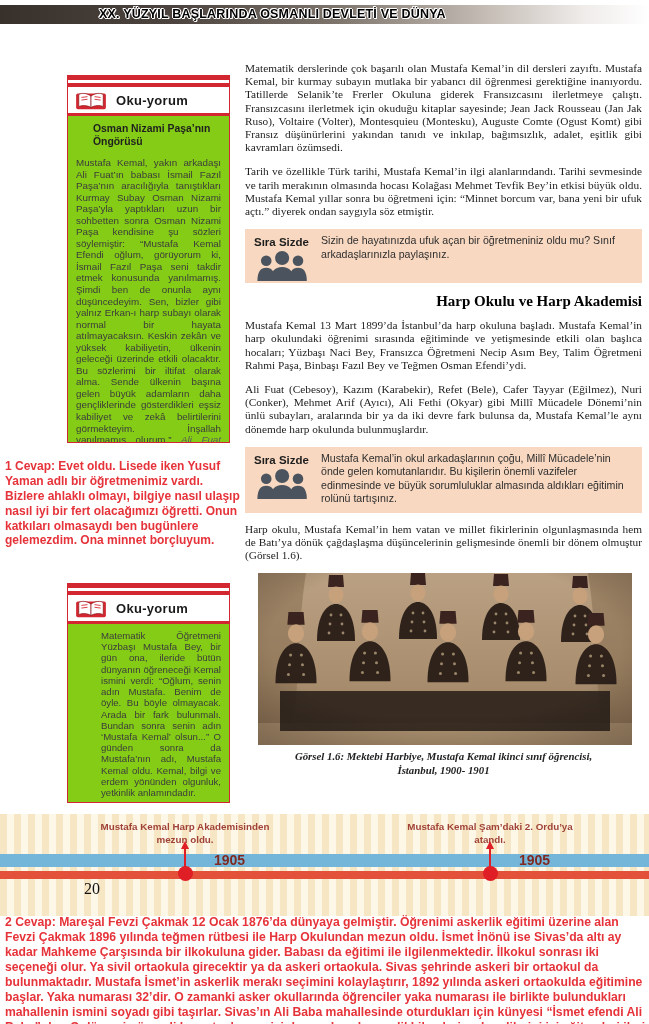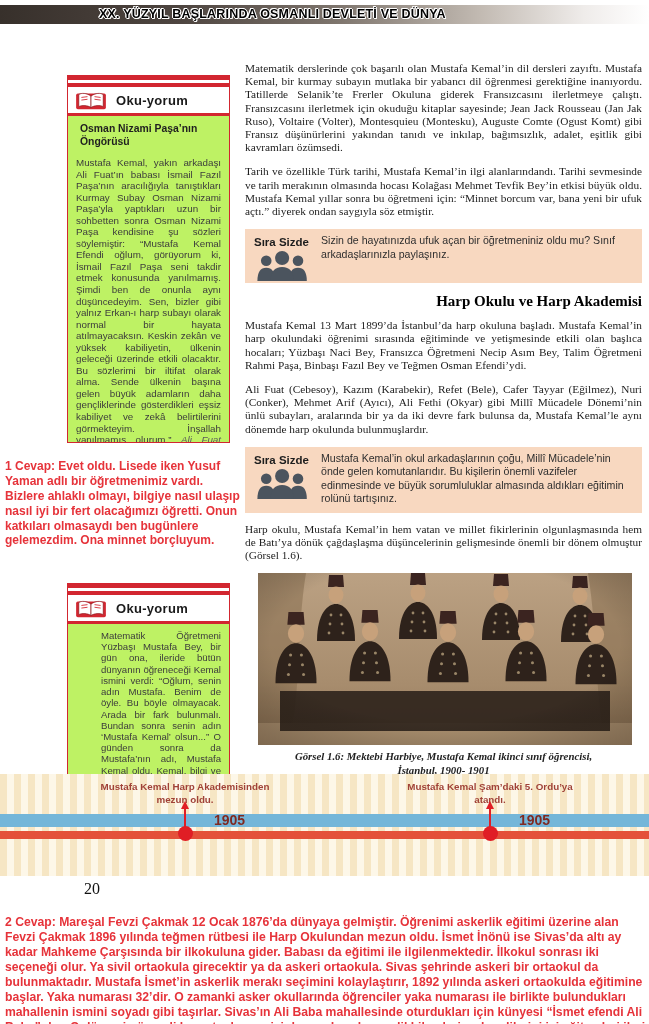--- a/index.html
+++ b/index.html
@@ -7,32 +7,32 @@
         font-family:"Liberation Sans",sans-serif;}
 
   
   .header-bar{position:absolute;top:5px;left:0;width:100%;height:19px;
     background:linear-gradient(90deg,#37302b 0%,#4e4540 28%,#7e756d 52%,#c2bab2 74%,#efecea 90%,#fff 100%);}
   .header-title{position:absolute;left:99px;top:0;line-height:19px;font-size:12.5px;font-weight:bold;
     color:#000;letter-spacing:.2px;white-space:nowrap;
     text-shadow:-1px 0 0 #fff,1px 0 0 #fff,0 -1px 0 #fff,0 1px 0 #fff,1px 1px 0 #fff,-1px -1px 0 #fff;}
 
   
-  .okubox{position:absolute;left:67px;width:163px;border:1.5px solid #d22630;background:#bef264;
+  .okubox{position:absolute;left:67px;width:163px;border:1.5px solid #d22630;background:#84cc16;
     box-sizing:border-box;overflow:hidden;}
   .okubox-1{top:75px;height:368px;}
   .okubox-2{top:583px;height:220px;}
   .topbars{height:11px;background:#fff;border-top:4px solid #d22630;border-bottom:4px solid #d22630;box-sizing:border-box;}
   .okuhead{display:flex;align-items:center;gap:9px;background:#fff;padding:2px 7px;height:22px;
     border-bottom:3px solid #d22630;}
   .okuhead .book{width:32px;height:21px;flex:0 0 auto;}
   .okutitle{font-weight:bold;font-size:13px;color:#1a1a1a;letter-spacing:.3px;}
   .okubody{padding:6px 8px;font-size:9.8px;line-height:1.18;color:#3c3c3c;text-align:justify;}
   .okubody-2{font-size:9.6px;line-height:1.17;margin-left:25px;}
-  .okuboxtitle{font-weight:bold;margin:0 0 9px 4px;color:#1f1f1f;font-size:10.4px;line-height:1.25;text-align:left;}
+  .okuboxtitle{font-weight:bold;margin:0 0 9px 17px;color:#1f1f1f;font-size:10.4px;line-height:1.25;text-align:left;}
   .okusource{font-style:italic;color:#5a5a5a;}
   .okusource-block{display:block;font-style:italic;color:#5a5a5a;margin-top:2px;text-align:center;}
 
   
   .answer{position:absolute;font-weight:bold;color:#e6333a;}
   .answer-1{left:5px;top:447px;width:240px;font-size:12px;line-height:1.24;}
   .answer-2{left:5px;top:903px;width:641px;font-size:12.2px;line-height:1.23;z-index:3;}
 
   
   .right-col{position:absolute;left:245px;top:62px;width:397px;font-family:"Liberation Serif",serif;
@@ -44,21 +44,21 @@
     box-sizing:border-box;font-family:"Liberation Sans",sans-serif;font-size:10.6px;line-height:1.27;color:#2e2e2e;}
   .sira-label{position:absolute;left:9px;top:6px;font-weight:bold;font-size:11.5px;color:#1d1d1d;
     font-family:"Liberation Sans",sans-serif;}
   .sira-icon{position:absolute;left:10px;top:22px;width:56px;height:30px;}
 
   .photo-wrap{margin:1px 0 4px 13px;width:374px;height:172px;overflow:hidden;}
   .figure-caption{text-align:center;font-weight:bold;font-style:italic;font-size:10.8px;line-height:1.3;
     color:#222;margin:0;}
 
   
-  .timeline{position:absolute;left:0;top:774px;width:649px;height:102px;
+  .timeline{position:absolute;left:0;top:814px;width:649px;height:102px;
     background:repeating-linear-gradient(90deg,#f6e6c4 0px,#f6e6c4 7px,#fdf7e8 7px,#fdf7e8 14px);}
   .tl-blue{position:absolute;left:0;top:40px;width:100%;height:13px;background:#74b6d9;}
   .tl-redbar{position:absolute;left:0;top:57px;width:100%;height:8px;background:#e4513a;}
   .tl-label{position:absolute;top:7px;width:180px;text-align:center;font-weight:bold;font-size:9.8px;
     line-height:1.32;color:#a04238;}
   .tl-label-0{left:95px;}
   .tl-label-1{left:400px;}
   .tl-arrow{position:absolute;top:34px;width:2px;height:23px;background:#e01e25;}
   .tl-arrow-0{left:184px;}
   .tl-arrow-1{left:489px;}
@@ -209,21 +209,21 @@
 
   <div class="timeline">
     <div class="tl-blue"></div>
     <div class="tl-redbar"></div>
 
     <div class="tl-label tl-label-0">Mustafa Kemal Harp Akademisinden mezun oldu.</div>
     <div class="tl-arrow tl-arrow-0"></div>
     <div class="tl-dot tl-dot-0"></div>
     <div class="tl-year tl-year-0">1905</div>
 
-    <div class="tl-label tl-label-1">Mustafa Kemal Şam’daki 5. Ordu’ya atandı.</div>
+    <div class="tl-label tl-label-1">Mustafa Kemal Şam’daki 2. Ordu’ya atandı.</div>
     <div class="tl-arrow tl-arrow-1"></div>
     <div class="tl-dot tl-dot-1"></div>
     <div class="tl-year tl-year-1">1905</div>
   </div>
 
   <div class="pagenum">20</div>
 
   <p class="answer answer-2">2 Cevap: Mareşal Fevzi Çakmak 12 Ocak 1876’da dünyaya gelmiştir. Öğrenimi askerlik eğitimi üzerine alan Fevzi Çakmak 1896 yılında teğmen rütbesi ile Harp Okulundan mezun oldu. İsmet İnönü ise Sivas’da altı ay kadar Mahkeme Çarşısında bir ilkokuluna gider. Babası da eğitimi ile ilgilenmektedir. İlkokul sonrası iki seçeneği olur. Ya sivil ortaokula girecektir ya da askeri ortaokula. Sivas şehrinde askeri bir ortaokul da bulunmaktadır. Mustafa İsmet’in askerlik merakı seçimini kolaylaştırır, 1892 yılında askeri ortaokulda eğitimine başlar. Yaka numarası 32’dir. O zamanki asker okullarında öğrenciler yaka numarası ile birlikte bulundukları mahallenin ismini soyadı gibi taşırlar. Sivas’ın Ali Baba mahallesinde oturdukları için künyesi “İsmet efendi Ali Baba”olur. O dönemin önemli komutanlarının iyi derecede yabancı dil bilmeleri ve kendilerini iyi eğitmeleri ileri görüşlü iyi birer komutan olmalarını sağlamıştır.</p>
 
 </div>

